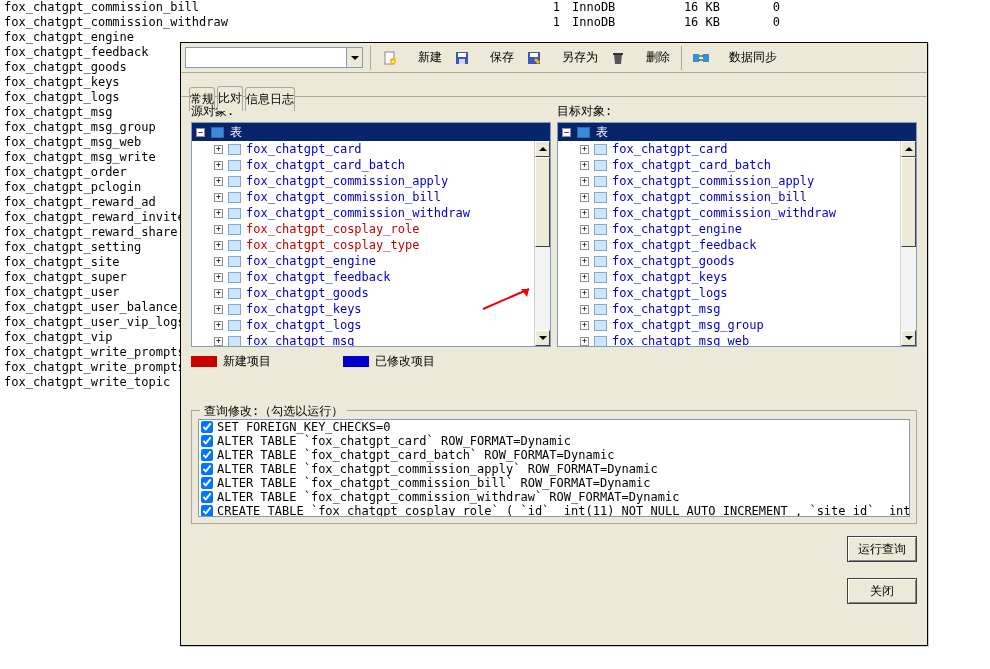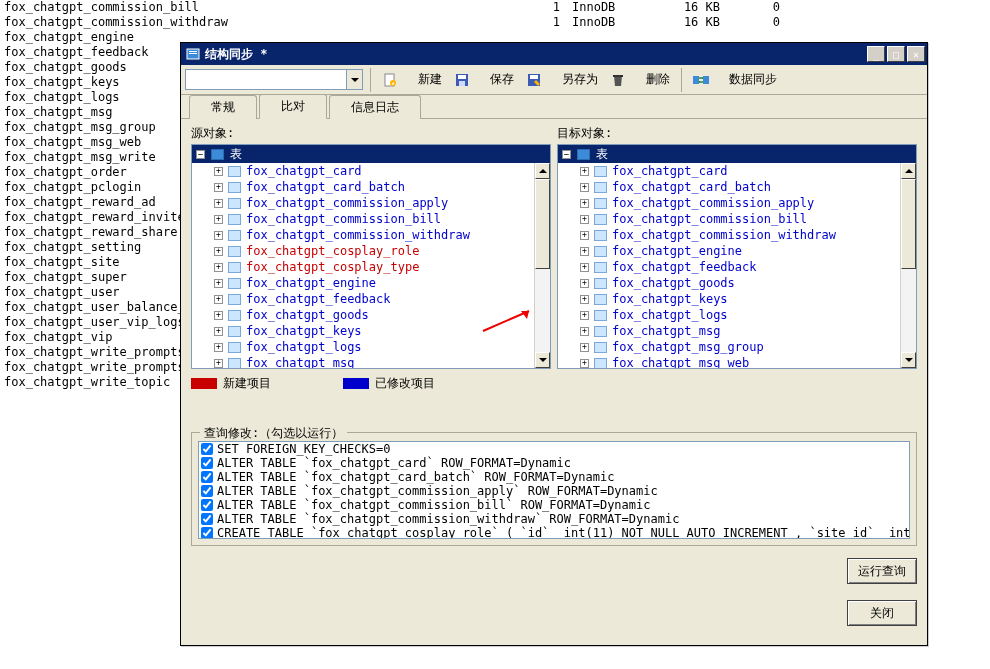--- a/index.html
+++ b/index.html
@@ -21,21 +21,21 @@
 
   .toolbar { height: 30px; border-bottom: 1px solid #aca899; display:flex; align-items:center; padding:2px 4px; gap:4px; background:#ece9d8; }
   .combo { width:178px; height:21px; border:1px solid #7f9db9; background:#fff; display:flex; }
   .combo-inp { flex:1; border:0; font-size:12px; padding:0 3px; min-width:0; }
   .combo-btn { width:16px; background:#ece9d8; border-left:1px solid #7f9db9; display:flex; align-items:center; justify-content:center; }
   .tbtn { display:flex; align-items:flex-end; gap:20px; padding:2px 4px; cursor:default; }
   .tico { width:16px; height:16px; display:flex; align-items:center; justify-content:center; }
   .tsep { width:1px; height:24px; background:#aca899; margin:0 3px; }
 
   .tabs { height:24px; display:flex; align-items:flex-end; padding:4px 8px 0 8px; gap:2px; border-bottom:1px solid #aca899; background:#ece9d8;}
-  .tab { padding:3px 21px; border:1px solid #aca899; border-bottom:0; background:#ece9d8; border-radius:3px 3px 0 0; position:relative; top:1px; cursor:default; }
+  .tab { padding:3px 0; border:1px solid #aca899; border-bottom:0; background:#ece9d8; border-radius:3px 3px 0 0; position:relative; top:15px; cursor:default; }
   .tab.active { background:#ece9d8; border-bottom:1px solid #ece9d8; z-index:2; }
 
   .panes { display:flex; gap:6px; padding:6px 10px 2px 10px; position:relative; }
   .pane { flex:1; display:flex; flex-direction:column; }
   .pane-title { font-size:12px; margin-bottom:2px; }
   .treebox { border:1px solid #7f9db9; background:#fff; height:225px; display:flex; flex-direction:column; }
   .treehdr { height:18px; background:#08246b; color:#fff; display:flex; align-items:center; padding-left:4px; gap:6px; }
   .treehdr .minus { width:9px; height:9px; border:1px solid #919191; background:#fff; color:#000; display:flex; align-items:center; justify-content:center; font-size:9px; line-height:1; }
   .treehdr .tbico { width:13px; height:11px; background:#3b8bd8; border:1px solid #2a6bb0; }
   .treebody { flex:1; overflow:hidden; position:relative; }
@@ -156,35 +156,20 @@
     </div>
     <div class="bg-row">
       <span class="bg-name">fox_chatgpt_write_prompts_v</span>
     </div>
     <div class="bg-row">
       <span class="bg-name">fox_chatgpt_write_topic</span>
     </div>
   </div>
 
 <div class="win">
-  <div class="titlebar">
-    <span class="ticon">
-      <svg width="14" height="14">
-          <rect x="1" y="2" width="12" height="10" fill="#3b8bd8" stroke="#fff"></rect>
-          <rect x="3" y="4" width="8" height="1" fill="#fff"></rect>
-          <rect x="3" y="6" width="8" height="1" fill="#fff"></rect>
-        </svg>
-    </span>
-    <span class="ttext">结构同步 *</span>
-    <div class="winbtns">
-      <div class="winbtn">_</div>
-      <div class="winbtn">□</div>
-      <div class="winbtn">✕</div>
-    </div>
-  </div>
 
   <div class="toolbar">
     <div class="combo">
       <input class="combo-inp" style="">
       <div class="combo-btn">
           <span class="tri down"></span>
         </div>
     </div>
     <div class="tsep"></div>
     <div class="tbtn">

